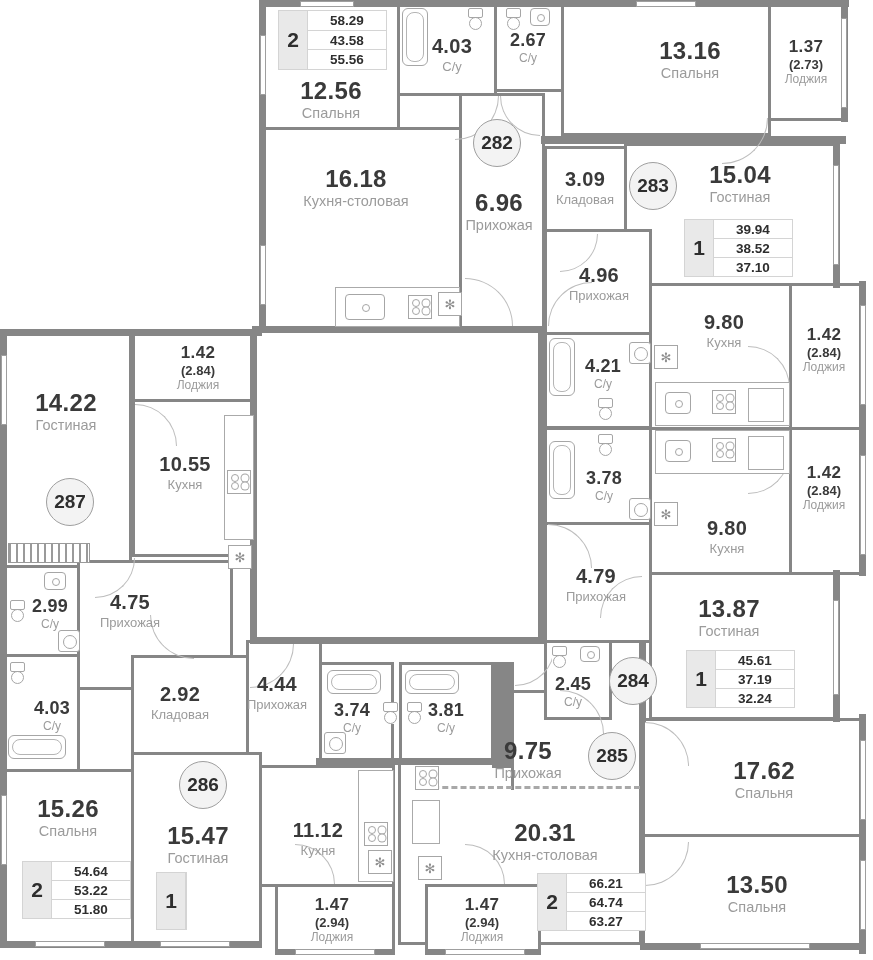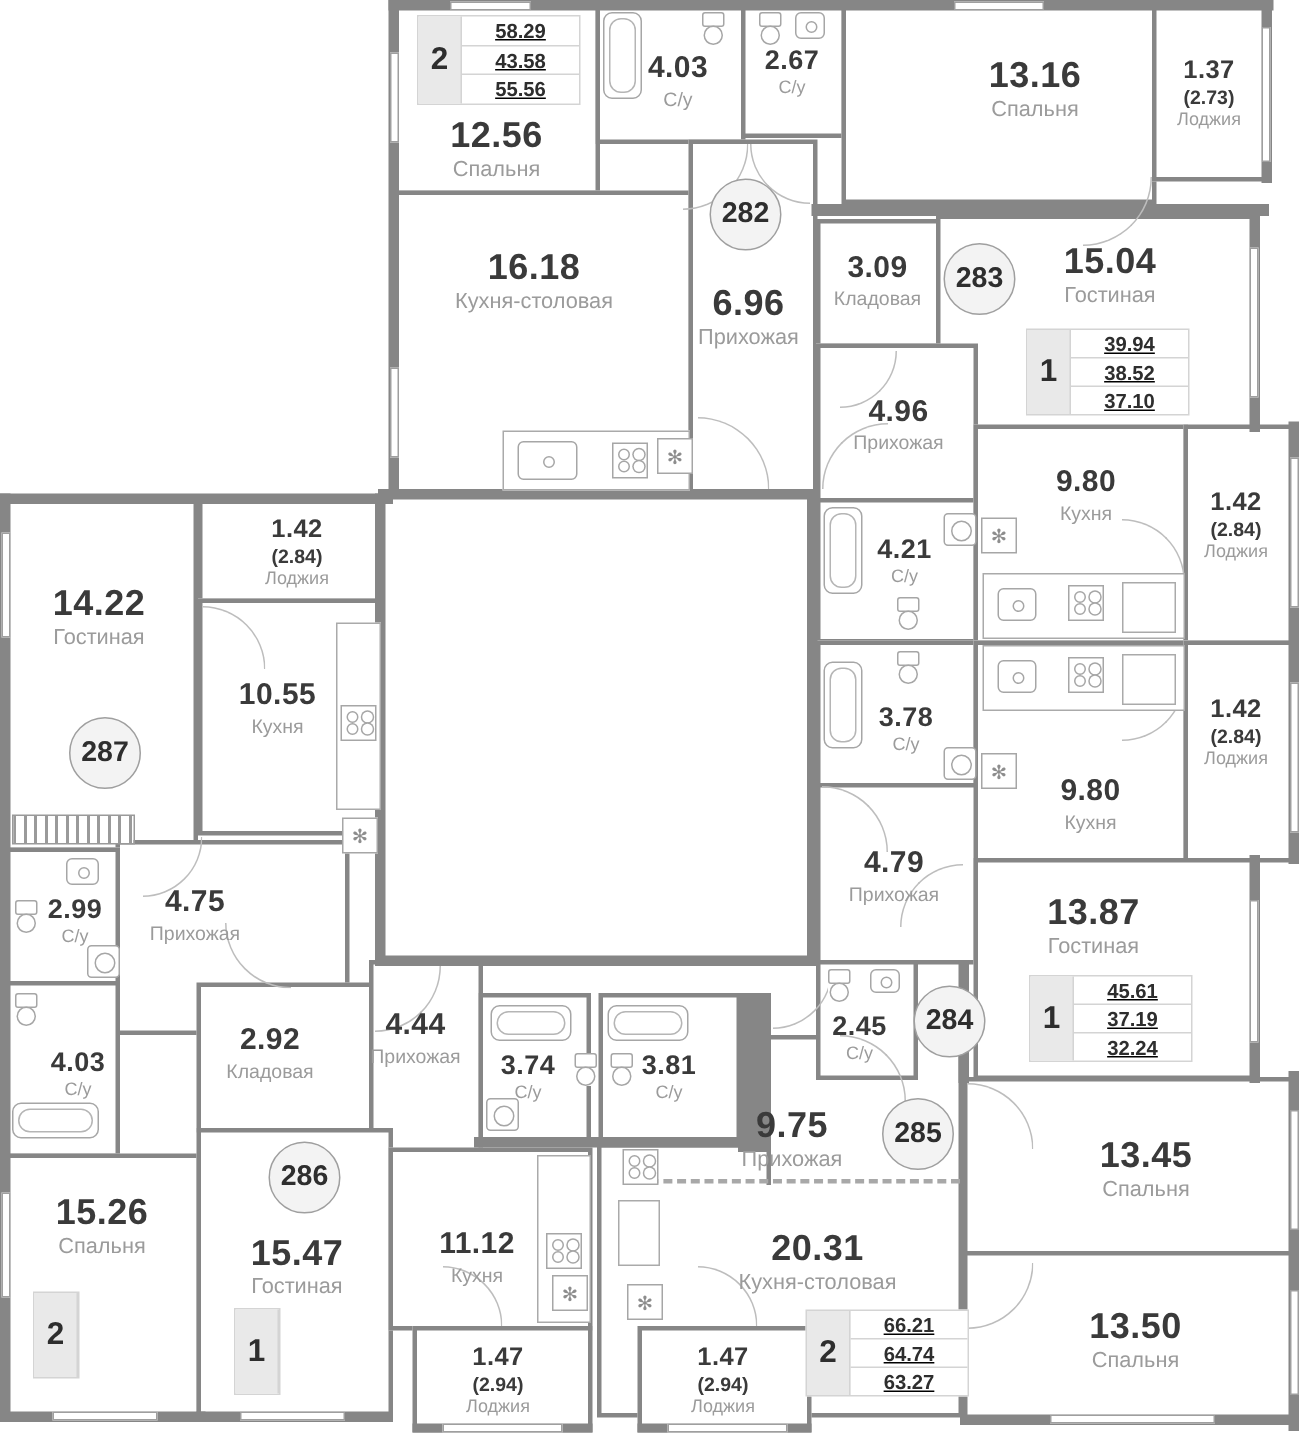--- a/index.html
+++ b/index.html
@@ -21,21 +21,21 @@
   .rlabel.sm .n{font-size:12px;}
   .rlabel.lgg .a{font-size:17px;}
   .rlabel.lgg .s{font-size:13px;color:#3a3a3a;font-weight:600;}
   .rlabel.lgg .n{font-size:12px;}
   .circle{position:absolute;width:48px;height:48px;border-radius:50%;background:#f3f3f3;
           border:1.3px solid #9f9f9f;display:flex;align-items:center;justify-content:center;
           font-size:19px;font-weight:bold;color:#2e2e2e;transform:translate(-50%,-50%);z-index:6;box-sizing:border-box;}
   .utable{position:absolute;display:flex;background:#fff;z-index:6;border:1px solid #d4d4d4;}
   .utable .num{width:28px;background:#e9e9e9;display:flex;align-items:center;justify-content:center;
                font-size:21px;font-weight:bold;color:#2e2e2e;border-right:1px solid #d4d4d4;}
-  .utable .vals{display:flex;flex-direction:column;text-decoration:underline;}
+  .utable .vals{display:flex;flex-direction:column;}
   .utable .vals div{flex:1;display:flex;align-items:center;justify-content:center;min-width:62px;
                     padding:1px 8px;font-size:13.5px;font-weight:bold;color:#2e2e2e;border-bottom:1px solid #d4d4d4;}
   .utable .vals div:last-child{border-bottom:none;}
   
   .fx{position:absolute;box-sizing:border-box;z-index:3;background:#fff;}
   .tub{border:1.3px solid #a6a6a6;border-radius:6px;}
   .tub::before{content:"";position:absolute;left:3px;top:3px;right:3px;bottom:3px;
                border:1px solid #b5b5b5;border-radius:8px;}
   .wc{width:15px;height:22px;}
   .wc::before{content:"";position:absolute;left:0;top:0;width:13px;height:8px;border:1px solid #a6a6a6;border-radius:2px;}
@@ -369,21 +369,21 @@
   <div class="rlabel big" style="left:545px;top:842px">
     <span class="a">20.31</span>
     <span class="n">Кухня-столовая</span>
     </div>
   <div class="rlabel lgg" style="left:482px;top:920px">
     <span class="a">1.47</span>
     <span class="s">(2.94)</span>
     <span class="n">Лоджия</span>
     </div>
   <div class="rlabel big" style="left:764px;top:780px">
-    <span class="a">13.45</span>
+    <span class="a">17.62</span>
     <span class="n">Спальня</span>
     </div>
   <div class="rlabel big" style="left:757px;top:894px">
     <span class="a">13.50</span>
     <span class="n">Спальня</span>
     </div>
 
   <div class="circle" style="left:497px;top:143px">282</div>
   <div class="circle" style="left:653px;top:186px">283</div>
   <div class="circle" style="left:633px;top:681px">284</div>
@@ -421,15 +421,20 @@
       <div>66.21</div>
       <div>64.74</div>
       <div>63.27</div>
     </div>
   </div>
   <div class="utable" style="left:156px;top:872px;height:56px">
     <div class="num">1</div>
   </div>
   <div class="utable" style="left:22px;top:861px;height:56px">
     <div class="num">2</div>
+    <div class="vals">
+      <div>54.64</div>
+      <div>53.22</div>
+      <div>51.80</div>
+    </div>
   </div>
 
 </div>
 
 </body></html>

